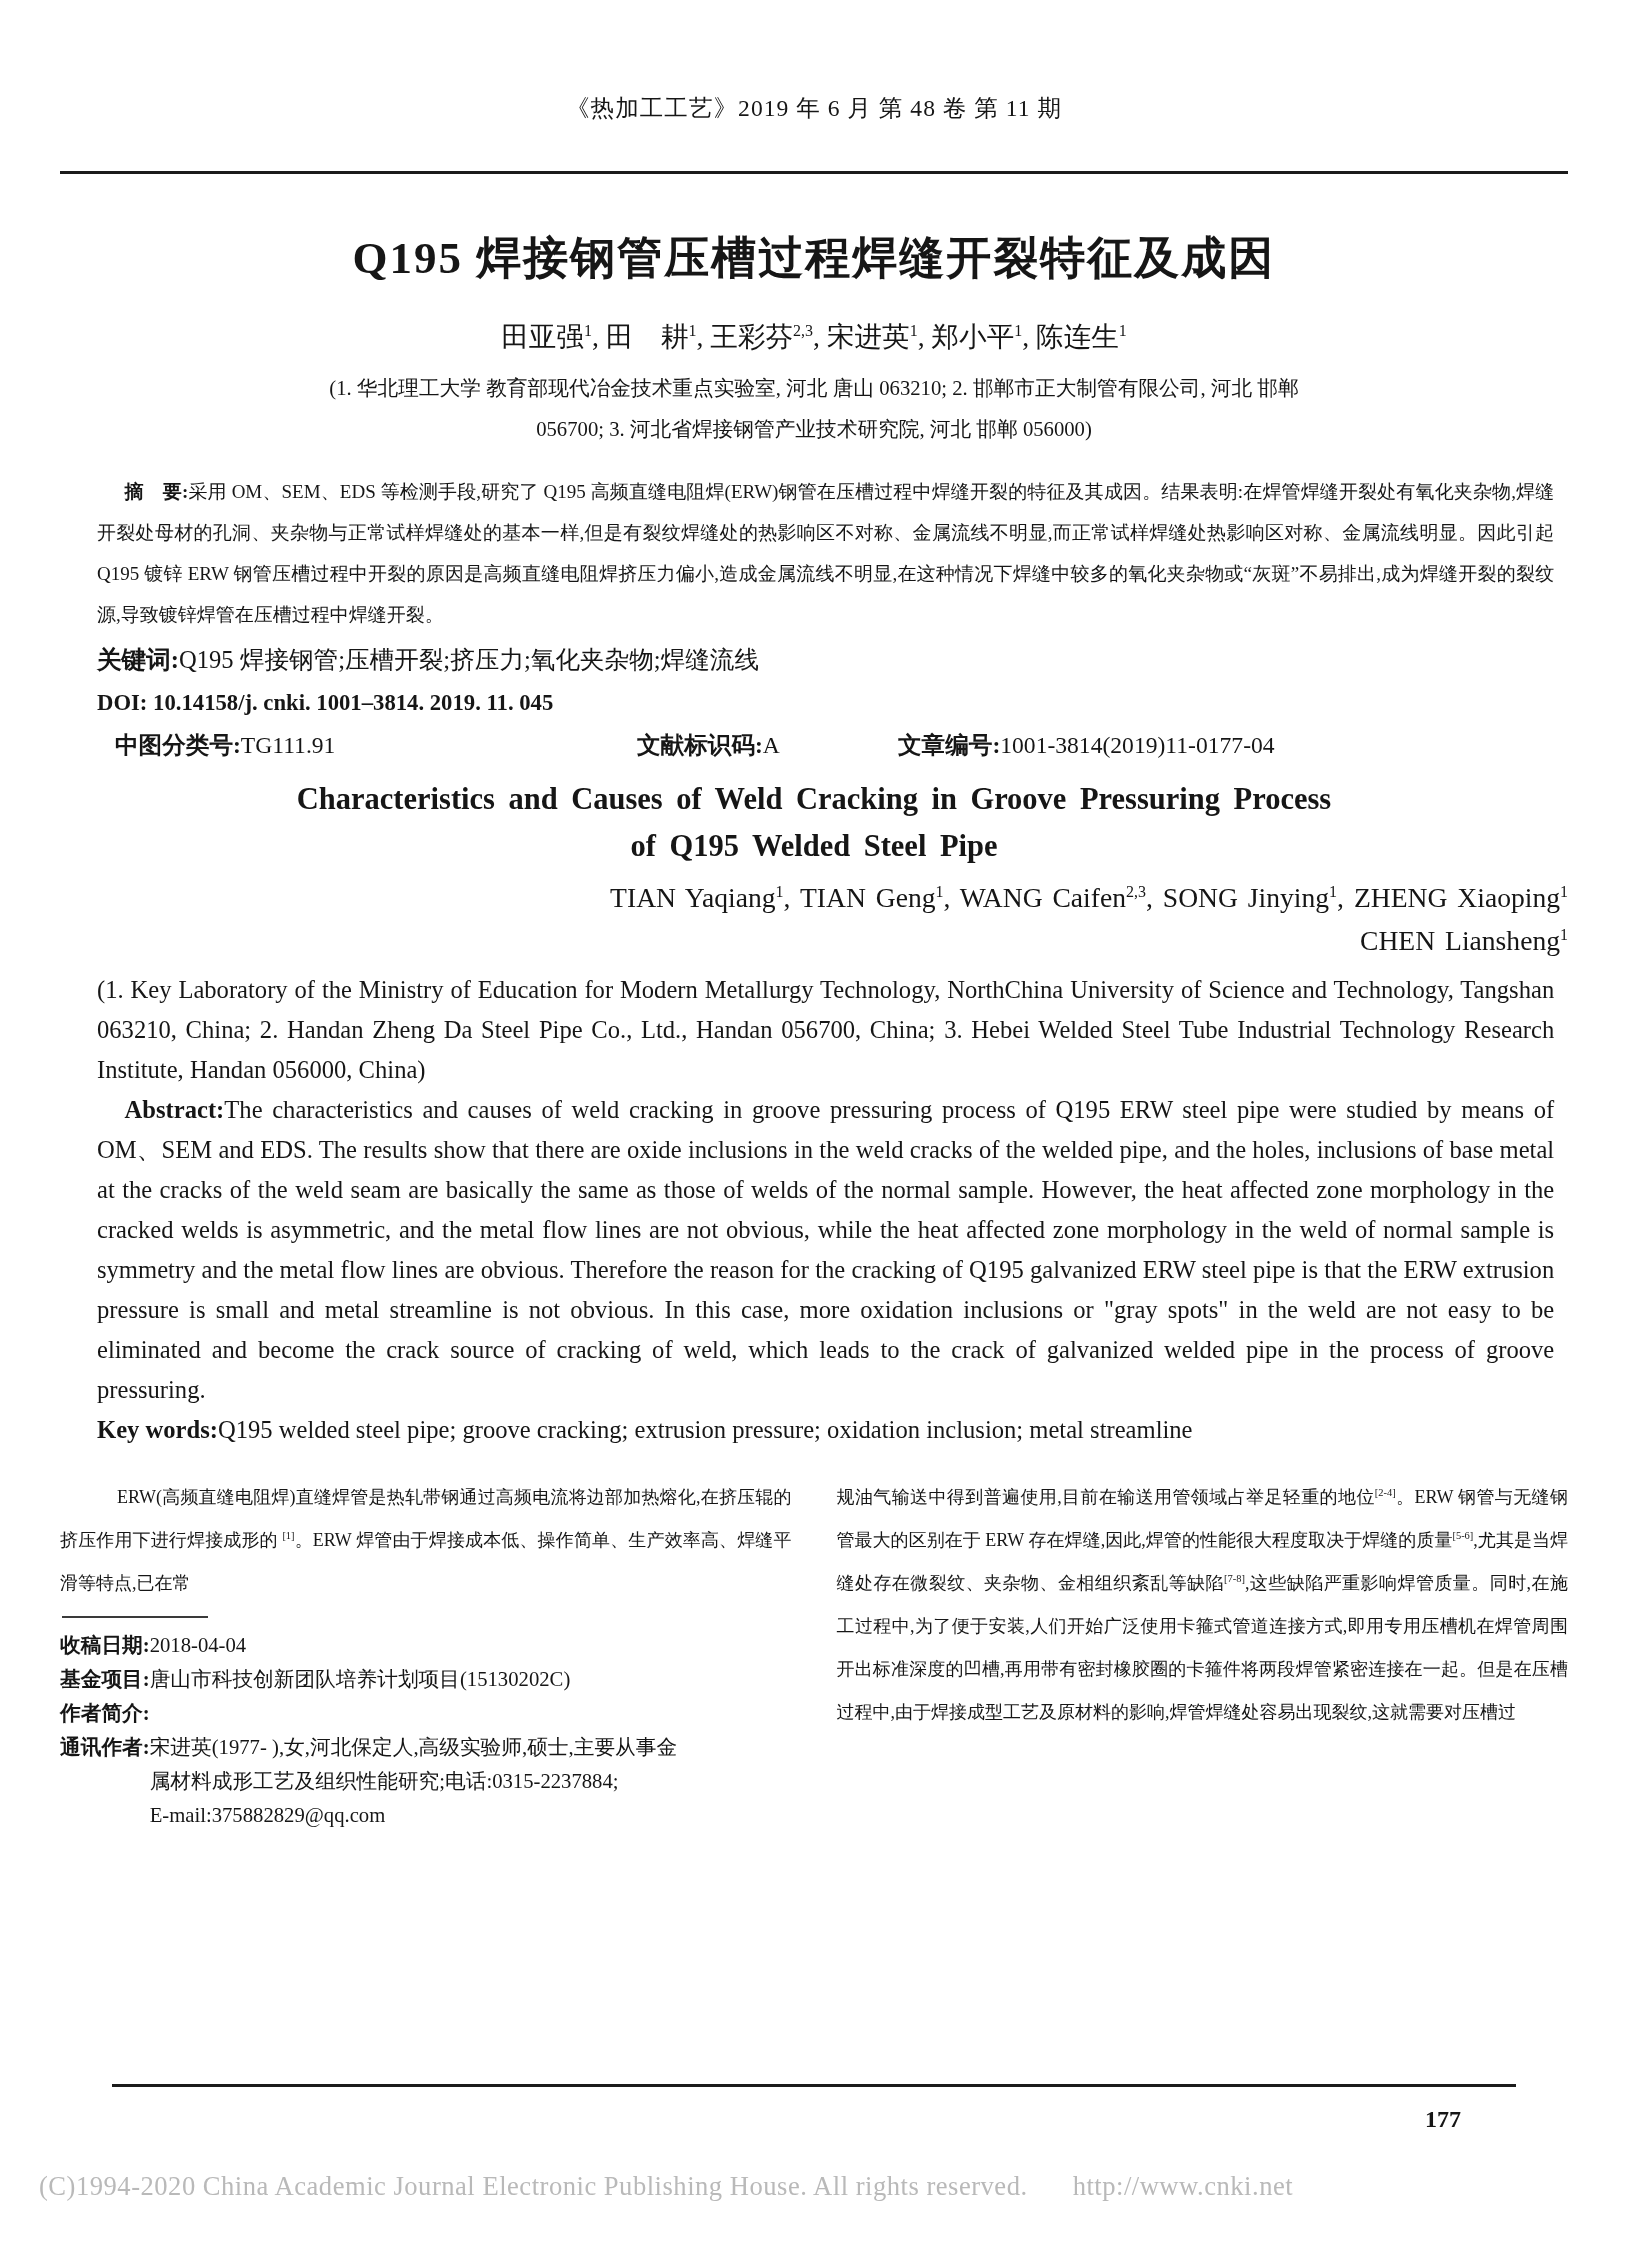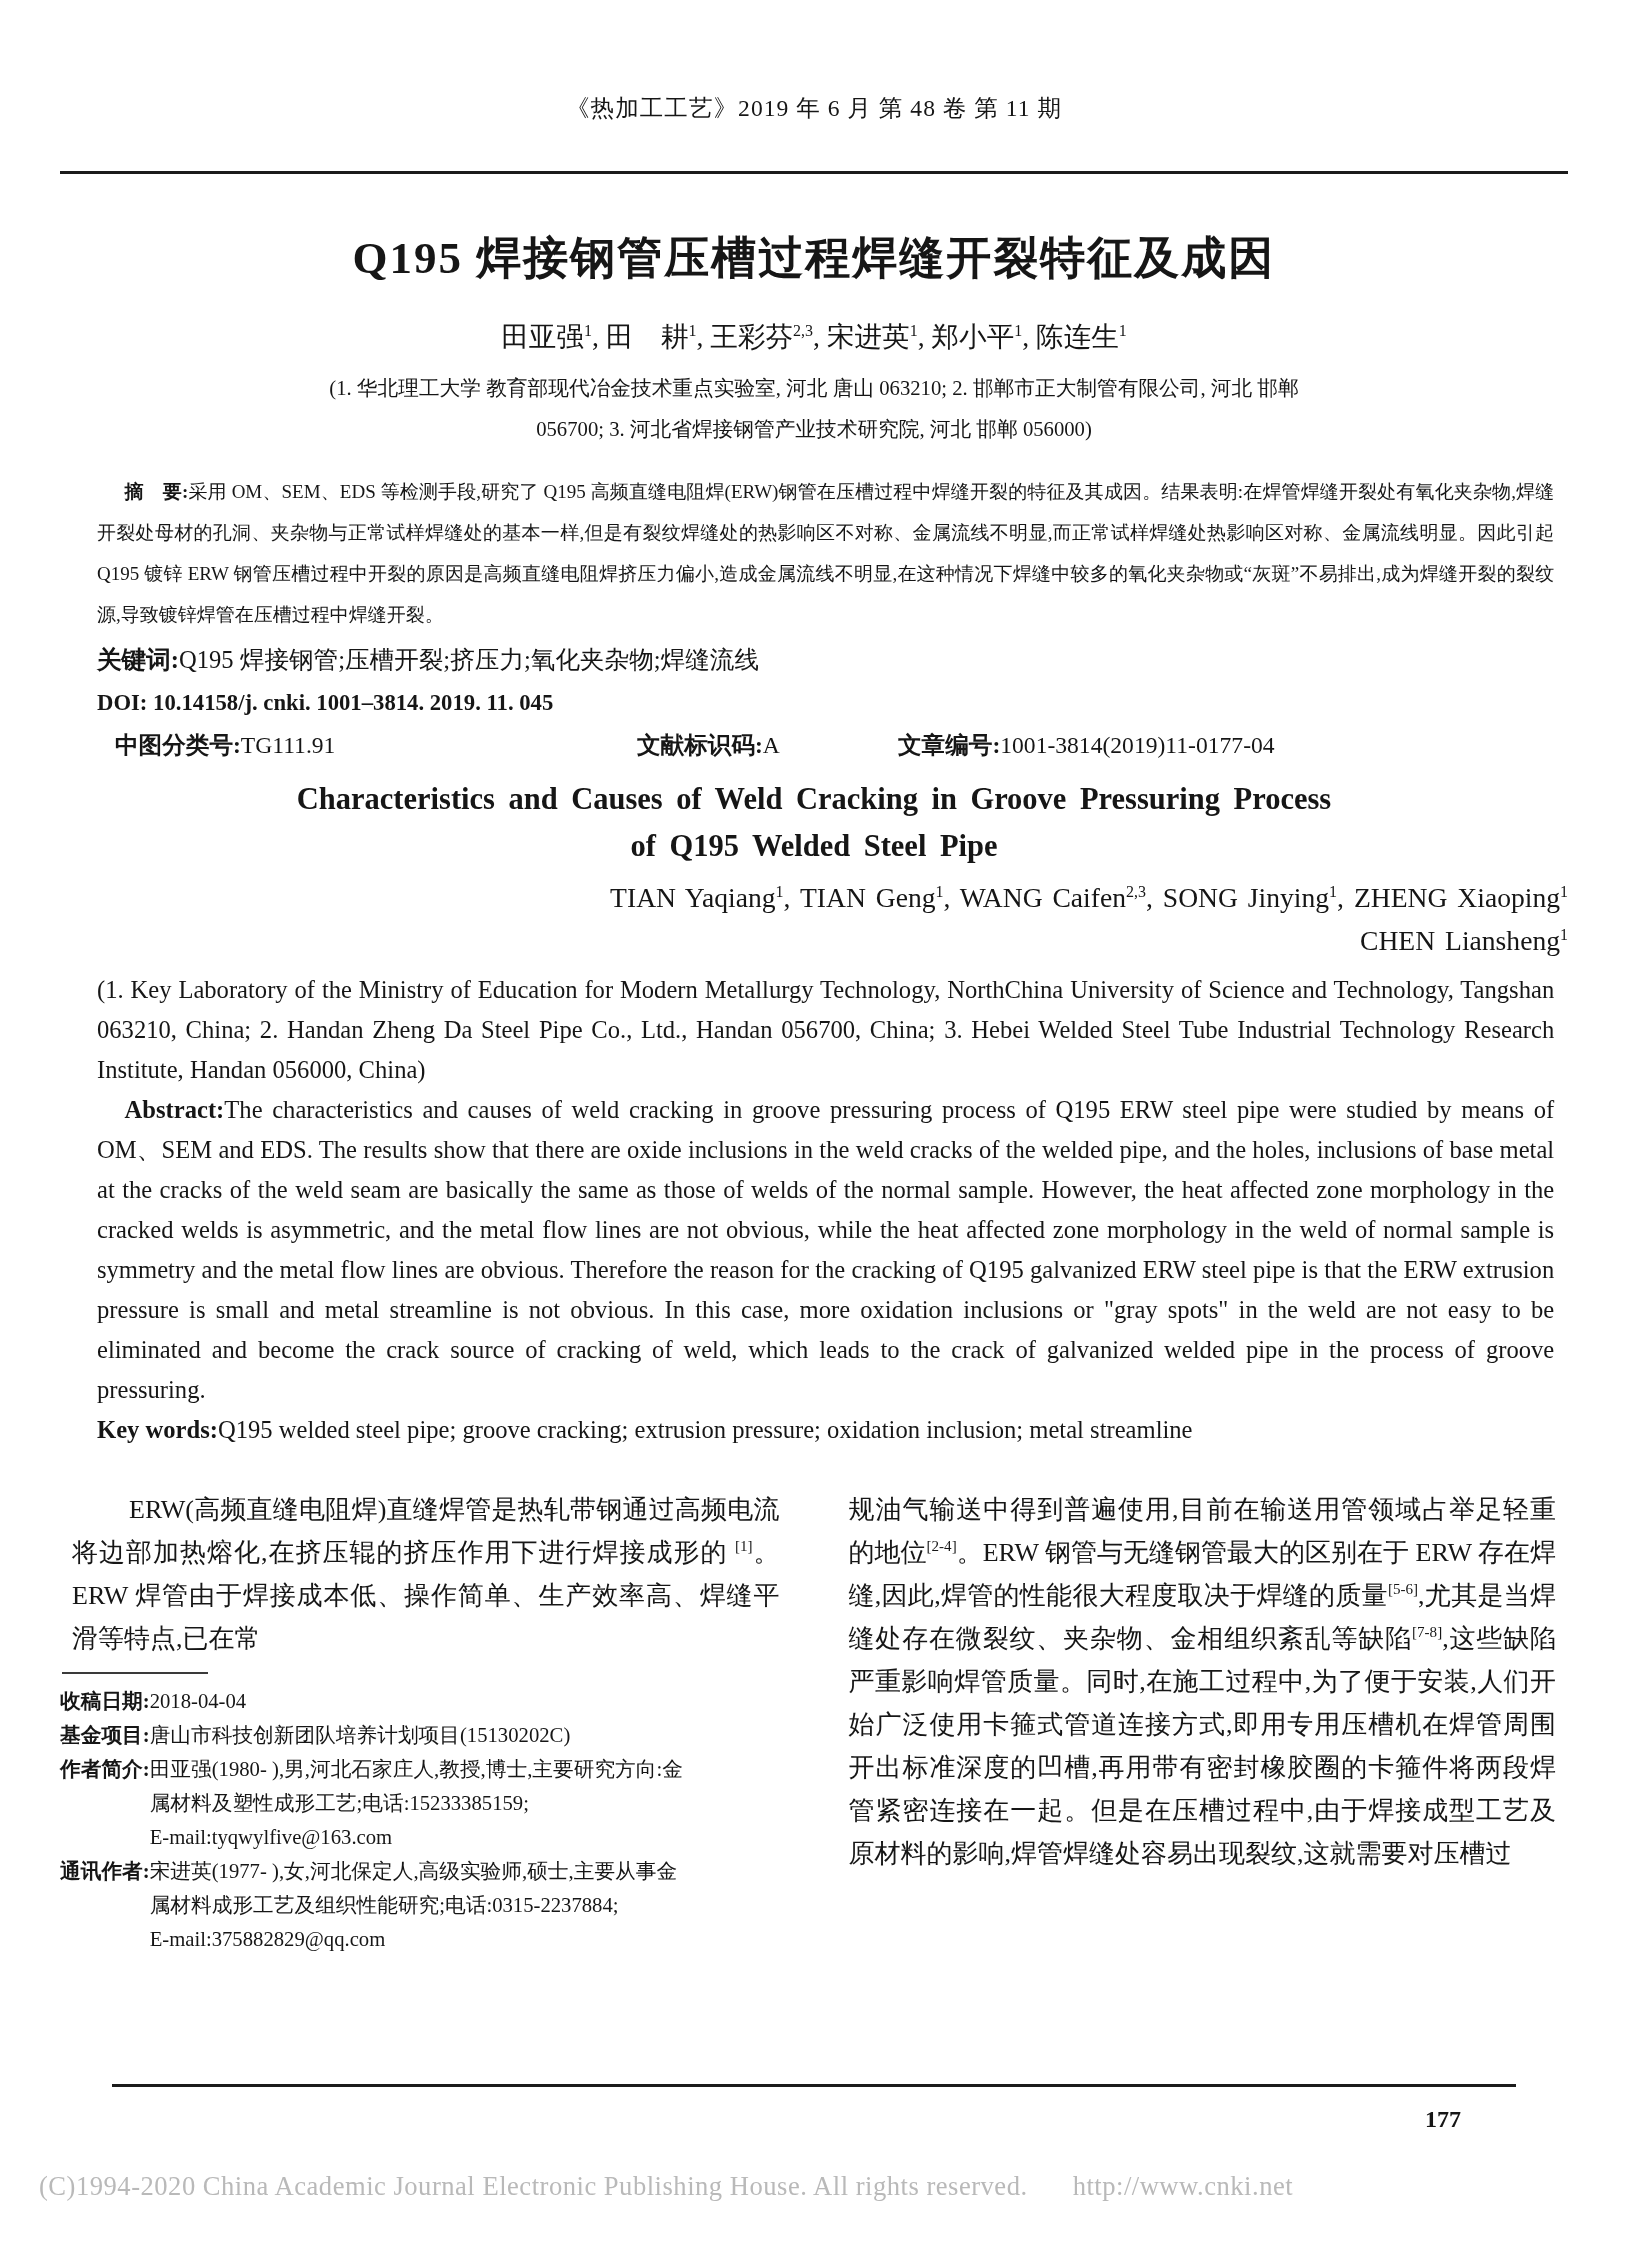--- a/index.html
+++ b/index.html
@@ -18,21 +18,21 @@
   .doi-line{margin:2px 0 0 37px;font-size:22.7px;line-height:41px;font-weight:700}
   .clc-row{display:flex;margin:2px 0 0 55px;font-size:23.6px;line-height:41px}
   .clc-item1{width:522px}.clc-item2{width:261px}
   .title-en{margin:9.9px 0 0;text-align:center;font-size:30.5px;font-weight:700;line-height:47px;word-spacing:5.9px}
   .authors-en{margin-top:5.9px;text-align:right;font-size:27.6px;line-height:43px;word-spacing:3px}
   .affil-en{margin:7.9px 13.8px 0 37px;font-size:24.6px;line-height:40px;text-align:justify}
   .abstract-en{margin:0 13.8px 0 37px;font-size:24.6px;line-height:40px;text-align:justify;text-indent:27.6px}
   .kw-en{margin:0 13.8px 0 37px;font-size:24.6px;line-height:40px}
   .body-cols{display:flex;gap:45px;margin-top:25.6px}
   .col{flex:1;min-width:0}
-  .body-para{margin:12px;font-size:26px;line-height:43px;text-align:justify}
+  .body-para{margin:0;font-size:18px;line-height:43px;text-align:justify}
   .indent{text-indent:57px}
   .fn-rule{width:146px;border-top:2px solid #3a3a3a;margin:11.8px 0 9.9px 2px}
   .fn{font-size:20.7px;line-height:34px}
   .fn-row{display:flex}
   .fn-label{font-weight:700;white-space:nowrap;flex:0 0 auto}
   .fn-text{min-width:0}
   .fn-text div{white-space:nowrap}
   .bottom-rule{position:absolute;left:112px;right:112px;top:2084px;border-top:3px solid #1b1b1b}
   .page-number{position:absolute;top:2106px;right:167px;font-size:24px;font-weight:700}
   .footer{position:absolute;left:39px;top:2171px;font-size:26.6px;color:#b9b9b9;letter-spacing:0.5px}
@@ -105,25 +105,20 @@
             </div>
           </div>
           <div class="fn-row">
             <span class="fn-label">基金项目:</span>
             <div class="fn-text">
               <div>唐山市科技创新团队培养计划项目(15130202C)</div>
             </div>
           </div>
           <div class="fn-row">
             <span class="fn-label">作者简介:</span>
-            <div class="fn-text">
-              <div>田亚强(1980- ),男,河北石家庄人,教授,博士,主要研究方向:金</div>
-              <div>属材料及塑性成形工艺;电话:15233385159;</div>
-              <div>E-mail:tyqwylfive@163.com</div>
-            </div>
           </div>
           <div class="fn-row">
             <span class="fn-label">通讯作者:</span>
             <div class="fn-text">
               <div>宋进英(1977- ),女,河北保定人,高级实验师,硕士,主要从事金</div>
               <div>属材料成形工艺及组织性能研究;电话:0315-2237884;</div>
               <div>E-mail:375882829@qq.com</div>
             </div>
           </div>
         </div>

